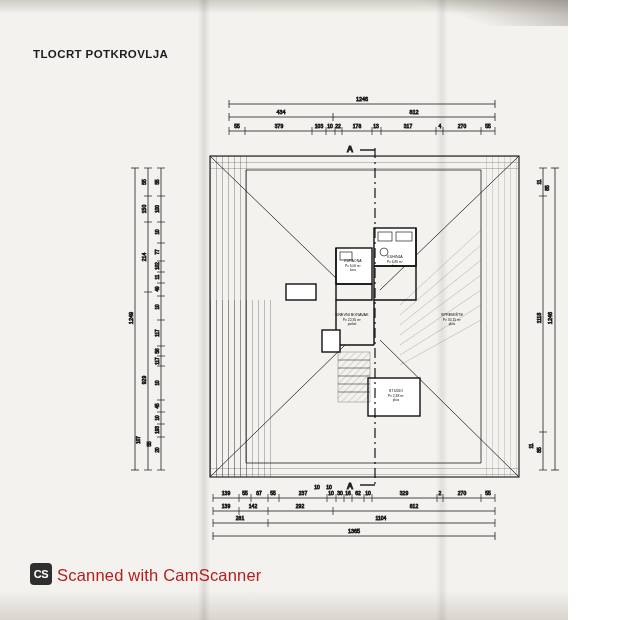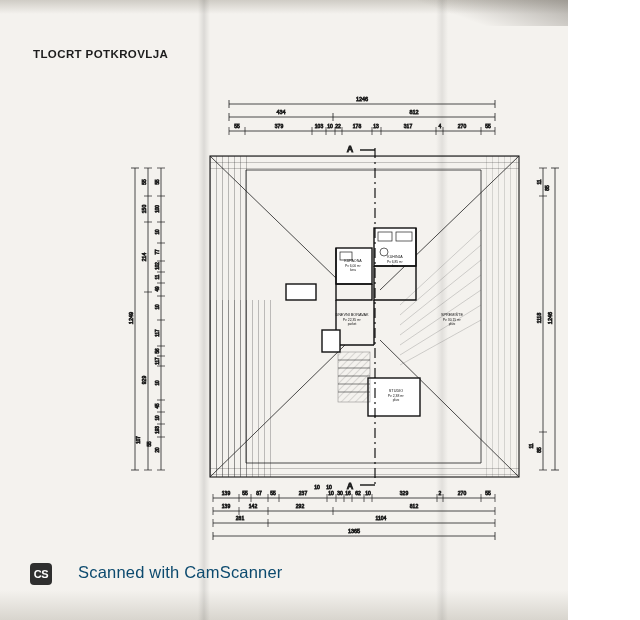--- a/index.html
+++ b/index.html
@@ -74,38 +74,38 @@
     position: absolute;
     left: 0; top: 0;
     width: 640px; height: 620px;
   }
   
   .watermark {
     position: absolute;
     left: 30px;
     top: 563px;
     display: flex;
-    align-items: flex-start;
-    gap: 26px;
+    align-items: flex-end;
+    gap: 5px;
   }
   .cs-logo {
     width: 22px; height: 22px;
     border-radius: 4px;
     background: #2f2f2f;
     color: #ffffff;
     font-size: 11px;
     font-weight: bold;
     display: flex;
     align-items: center;
     justify-content: center;
     letter-spacing: -.5px;
   }
   .wm-text {
     font-size: 16.5px;
-    color: #0c4a6e;
+    color: #b91c1c;
     letter-spacing: .2px;
   }
   svg text { font-family: "Liberation Sans", sans-serif; }
 </style>
 </head>
 <body>
 
 <div id="page">
   <div class="paper"></div>
   <div class="edge-top"></div>

